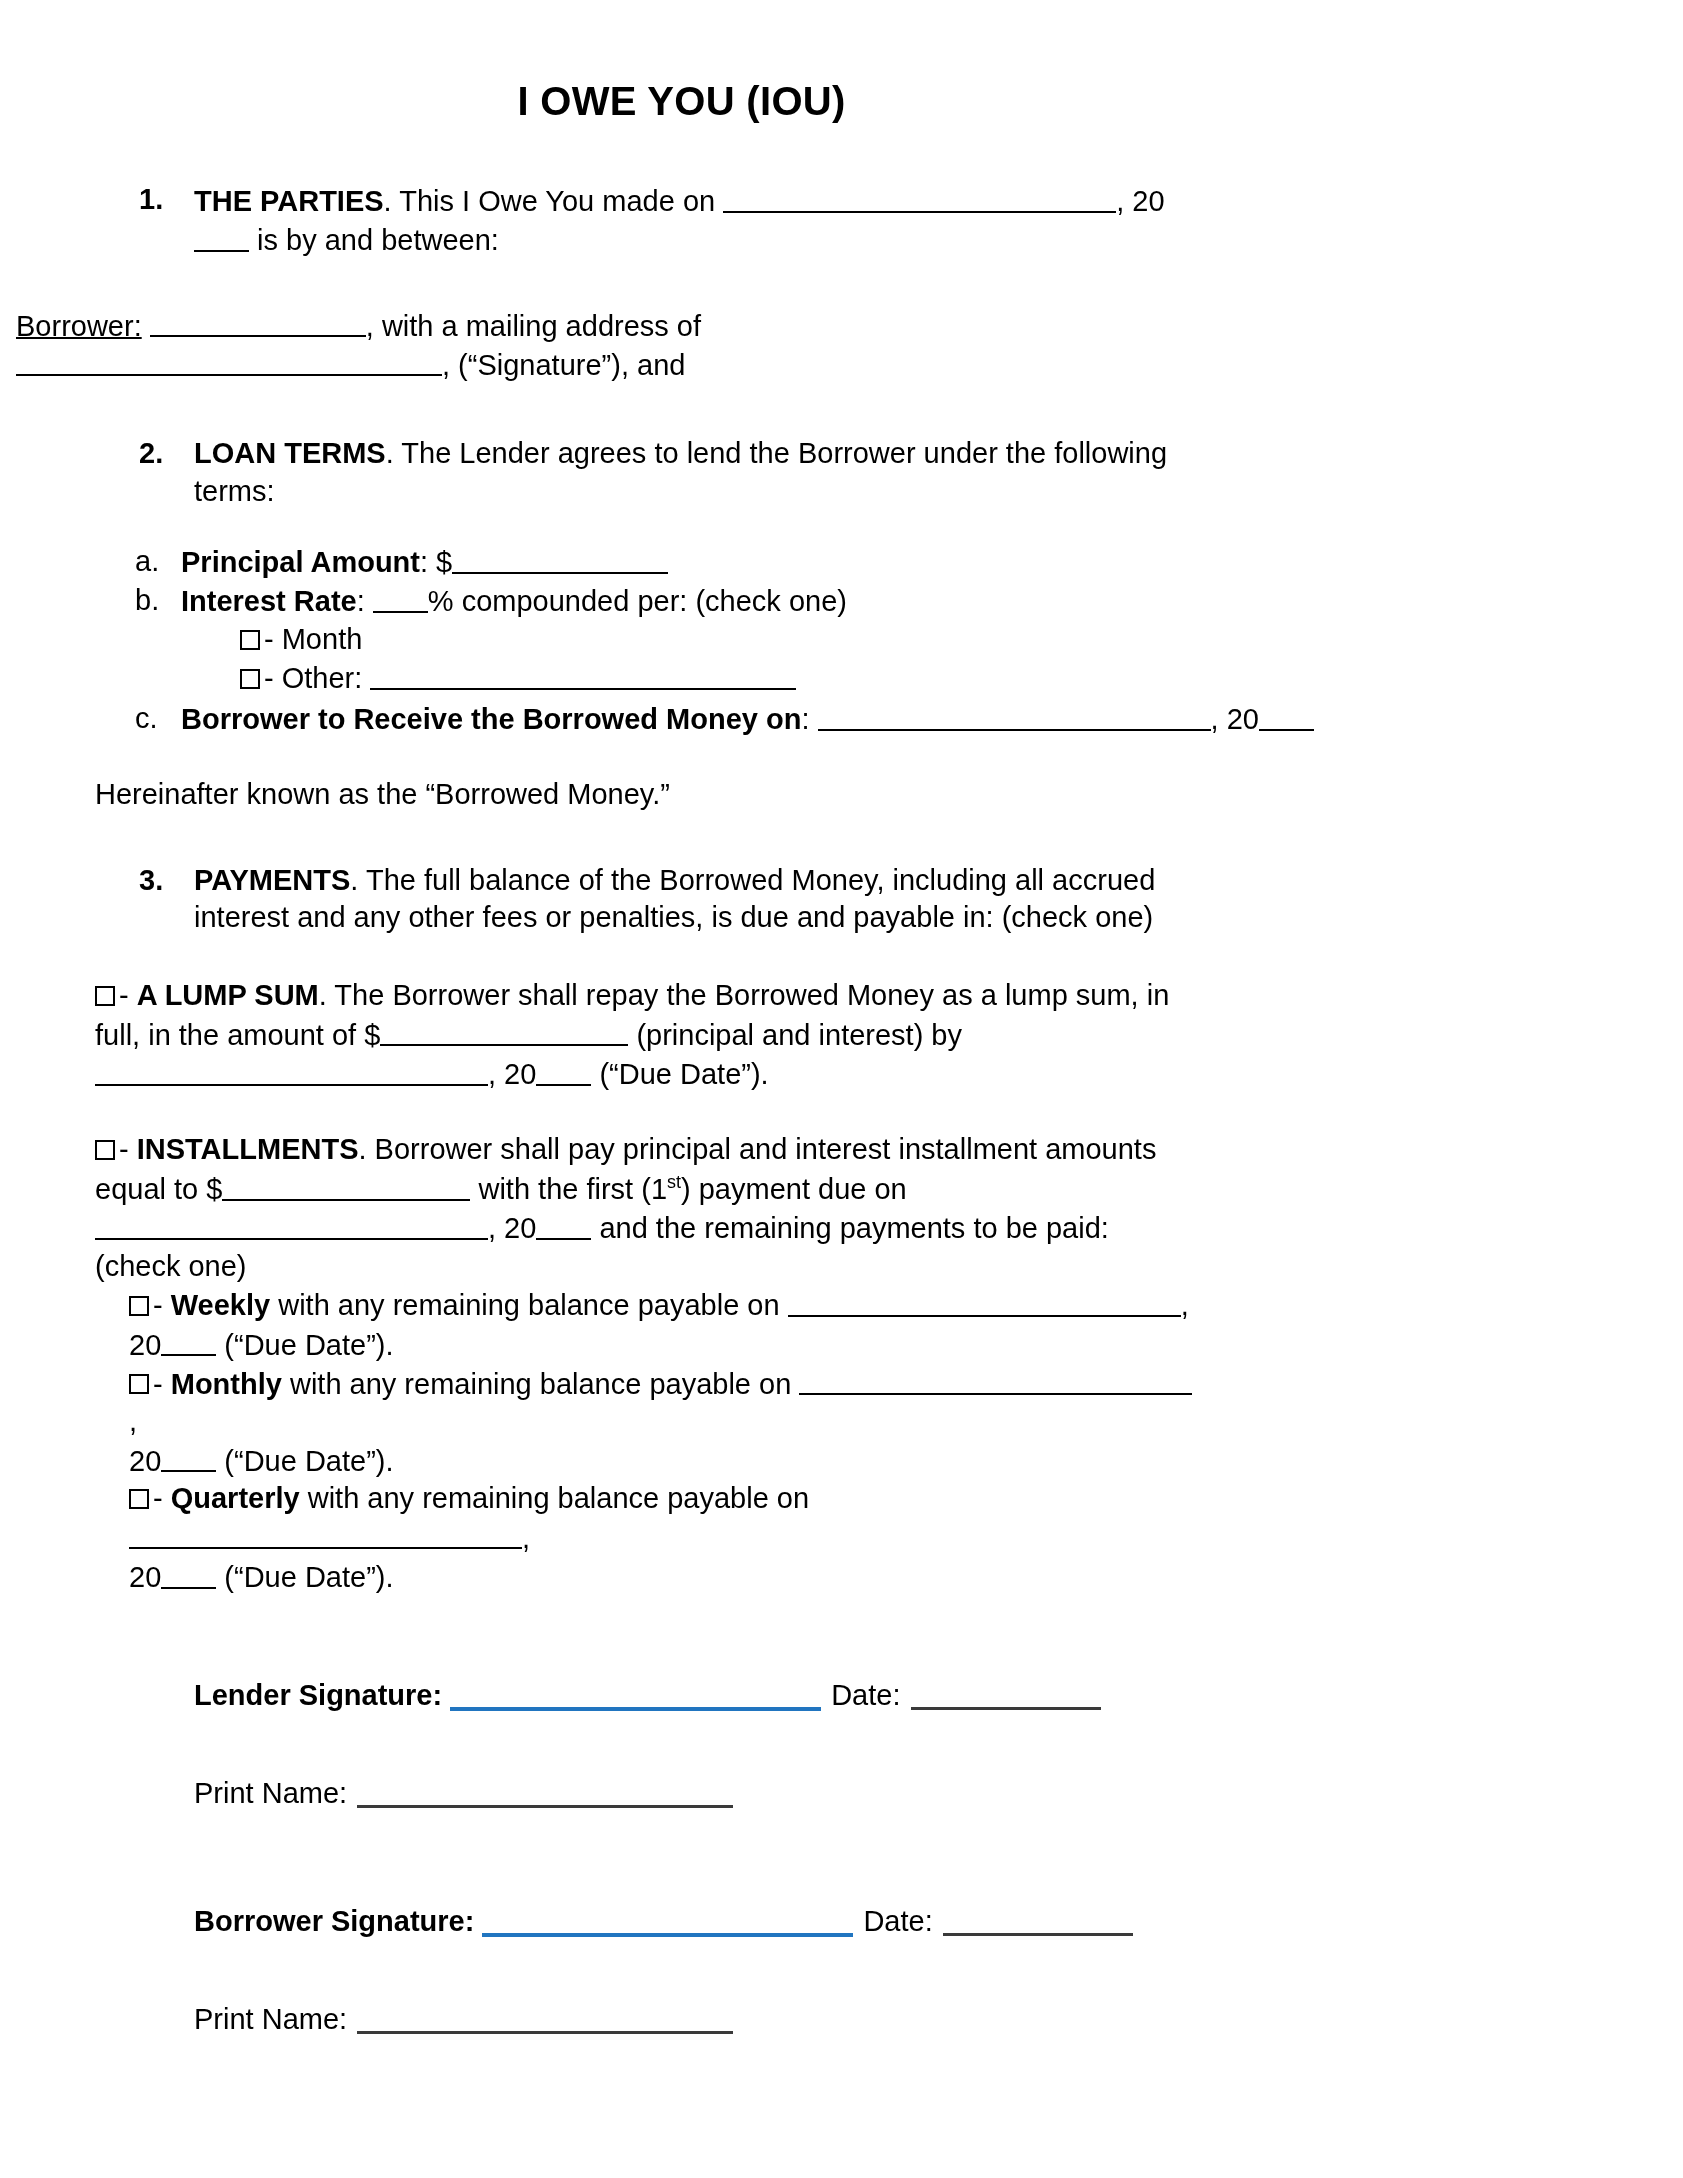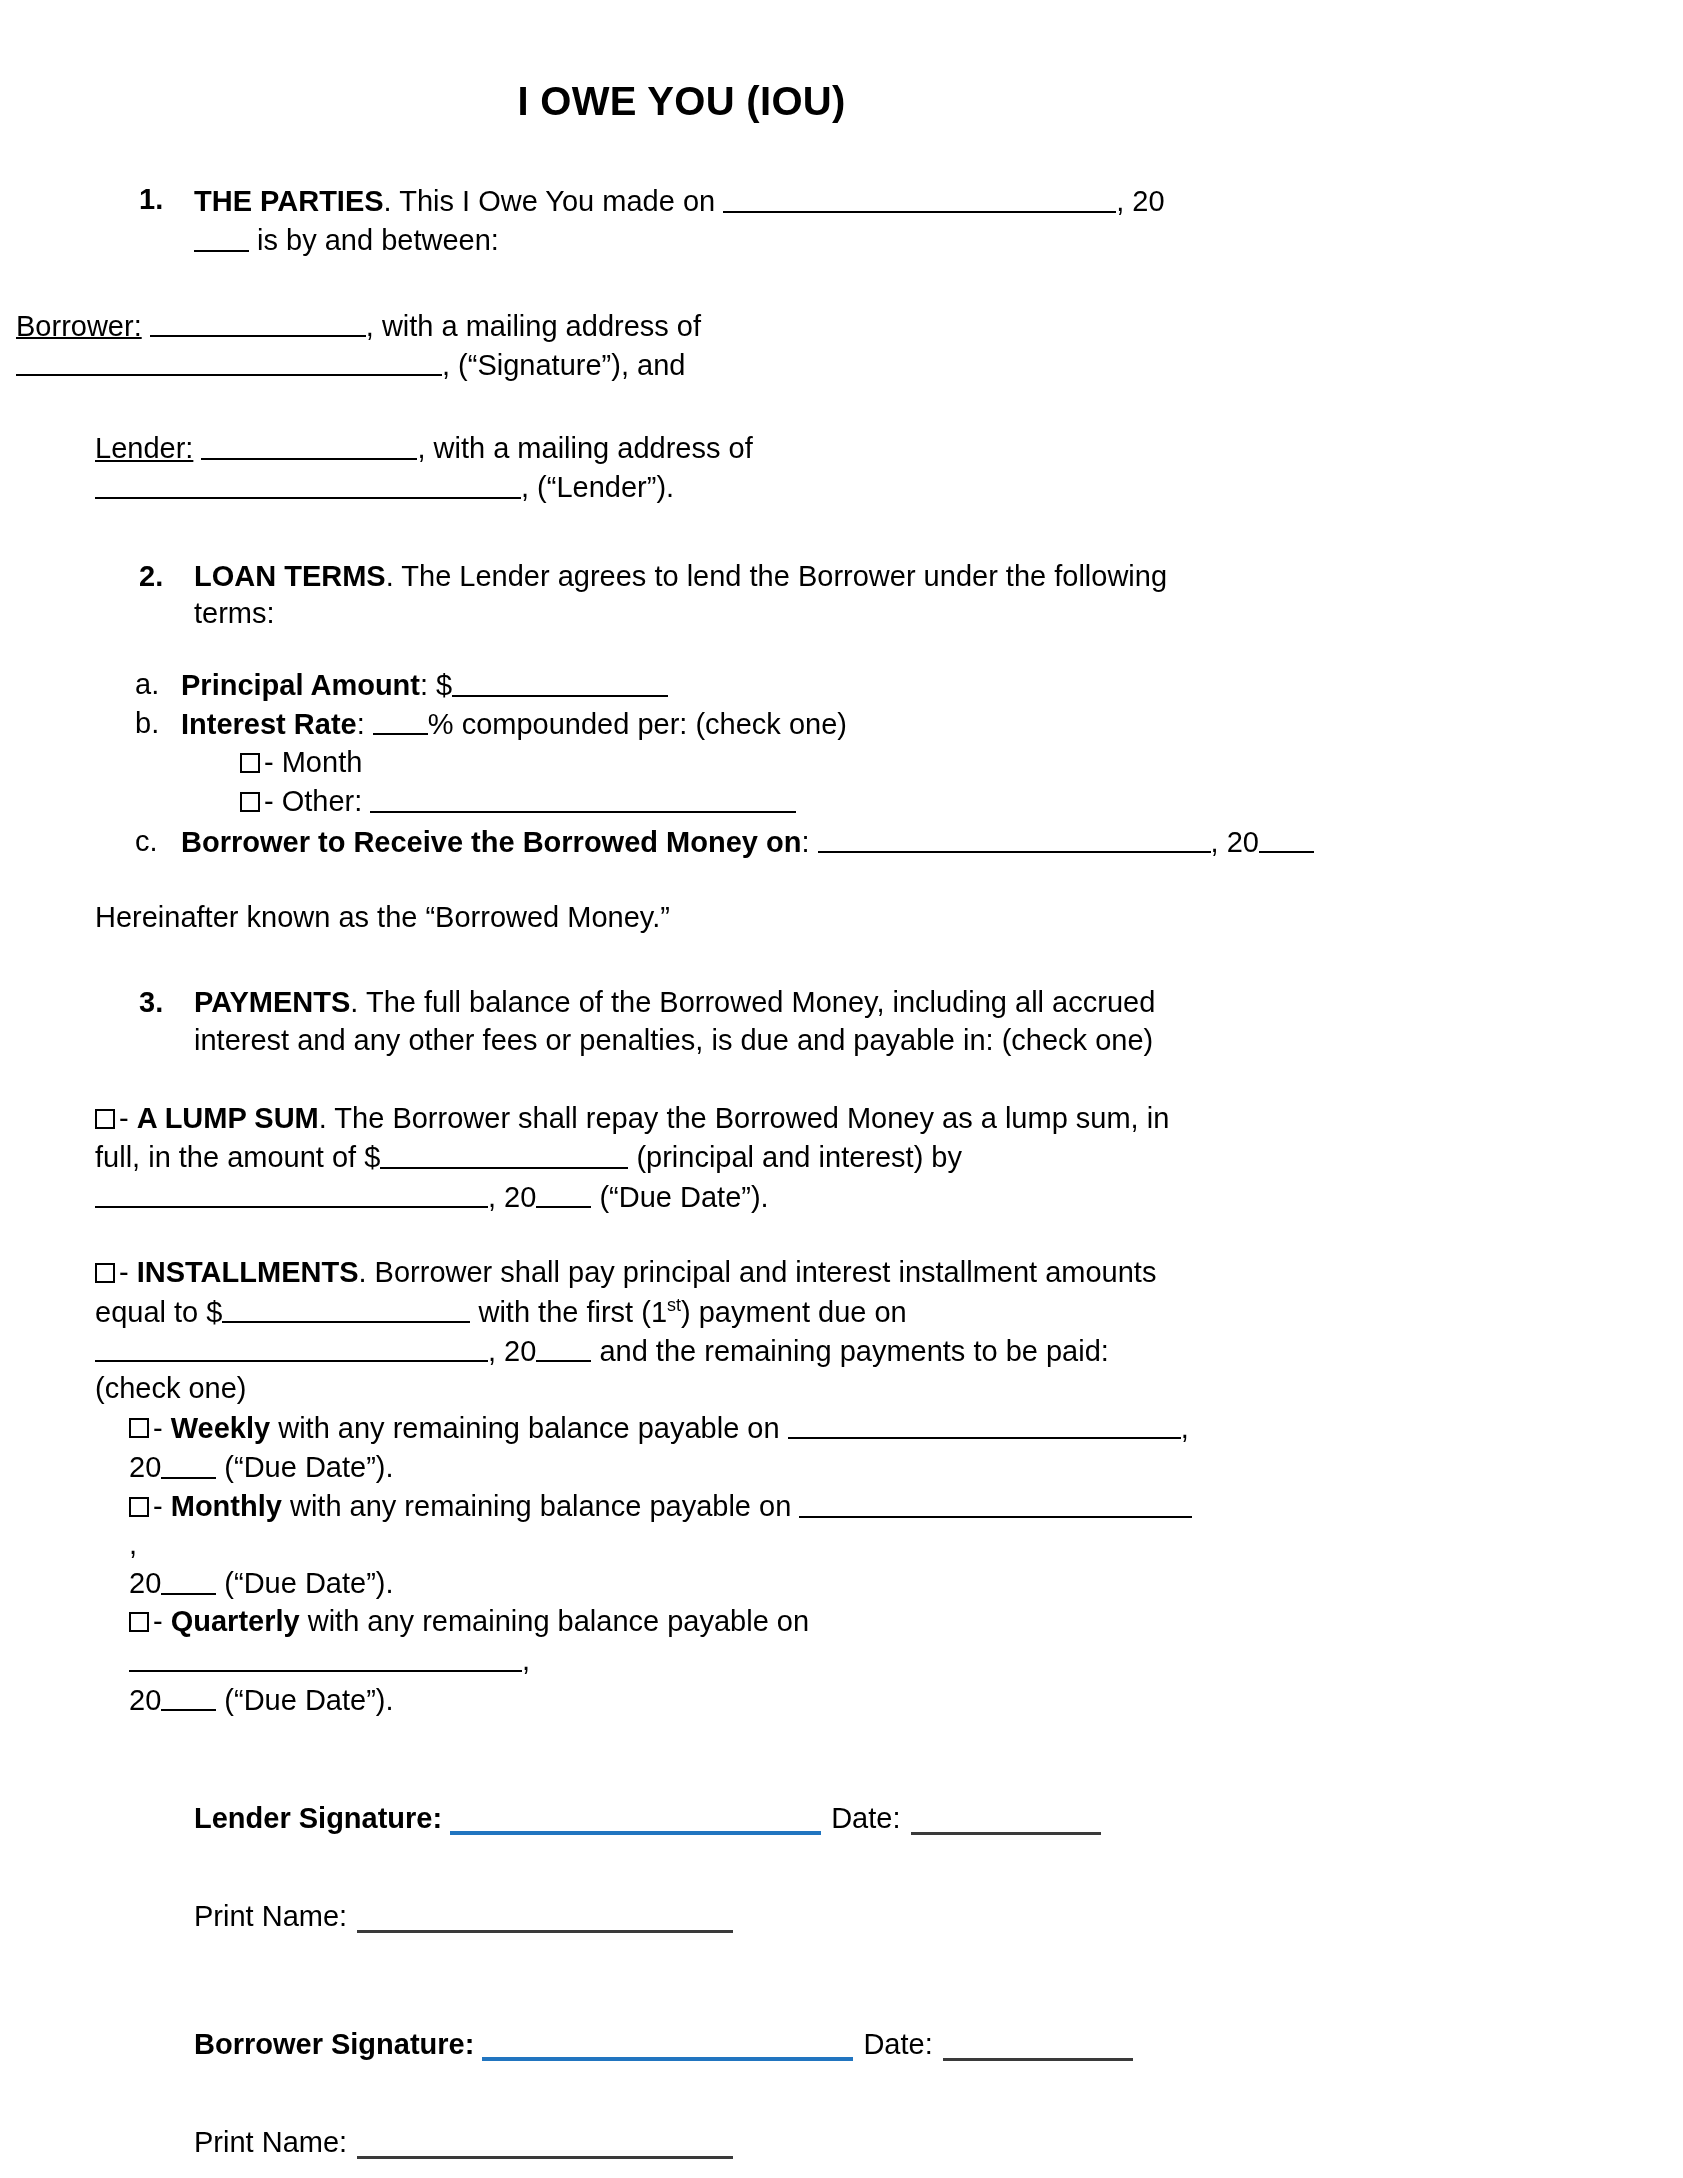--- a/index.html
+++ b/index.html
@@ -117,21 +117,21 @@
   sup { font-size: 0.62em; vertical-align: super; line-height: 0; }
 
   
   .sigwrap {
     margin-left: 194px;
     margin-right: 149px;
     font-size: 29px;
   }
   .sigrow {
     display: flex;
-    align-items: flex-end;
+    align-items: flex-start;
     white-space: nowrap;
   }
   .sig-label { font-weight: bold; }
   .sig-line-blue {
     display: inline-block;
     width: 371px;
     border-bottom: 4px solid #2175C0;
     height: 0.95em;
     margin: 0 10px 0 8px;
   }
@@ -164,24 +164,20 @@
   <div class="section" style="margin-top:57px;">
     <span class="sec-num">1.</span>
     <span class="sec-body"><b>THE PARTIES</b><span>. This I Owe You made on </span><span class="ln ln-xl"></span><span>, 20</span><span class="ln ln-xs"></span><span> is by and between:</span></span>
   </div>
 
   <div class="section sub" style="margin-top:46px;margin-left:16px;">
     <span class="sec-body"><span class="u">Borrower:</span>
       <span class="ln ln-m"></span><span>, with a mailing address of</span><br><span class="ln ln-xxl"></span><span>, (“Signature”), and</span></span>
   </div>
 
-  <div class="section sub" style="margin-top:44px;">
-    <span class="sec-body"><span class="u">Lender:</span>
-      <span class="ln ln-m"></span><span>, with a mailing address of</span><br><span class="ln ln-xxl"></span><span>, (“Lender”).</span></span>
-  </div>
 
   <div class="section" style="margin-top:51px;">
     <span class="sec-num">2.</span>
     <span class="sec-body"><b>LOAN TERMS</b><span>. The Lender agrees to lend the Borrower under the following terms:</span></span>
   </div>
 
   <div class="alpha">
 
     <div class="alpha-row">
       <span class="alpha-mark">a.</span>

